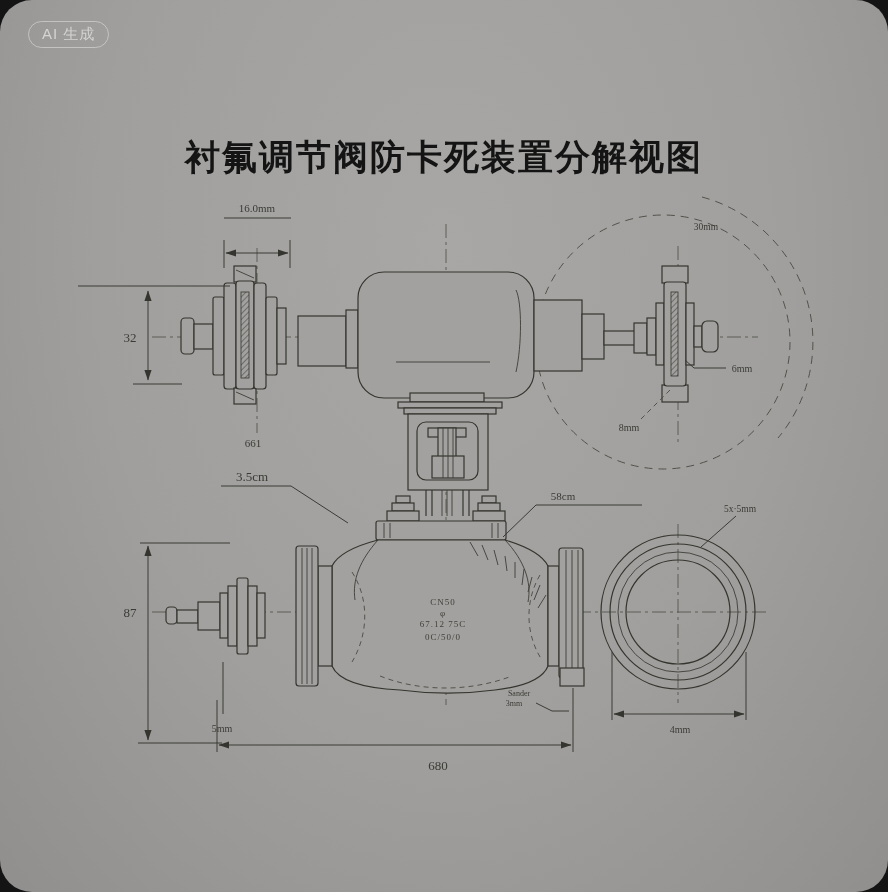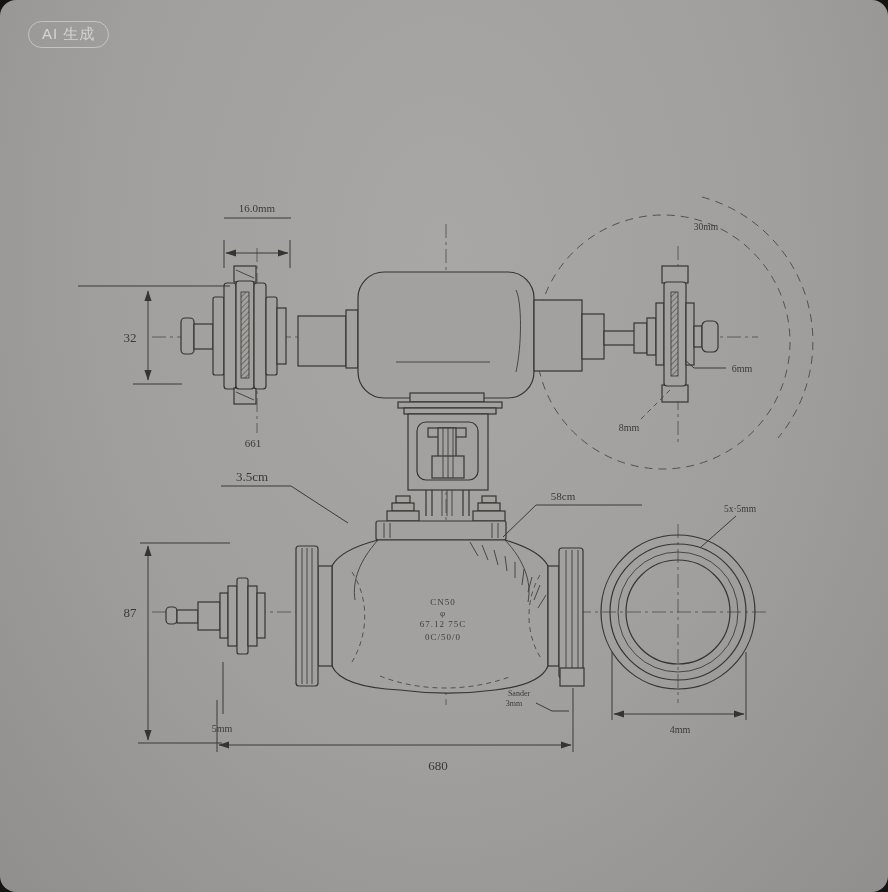--- a/index.html
+++ b/index.html
@@ -1,17 +1,17 @@
 <!DOCTYPE html>
 <html><head>
 <meta charset="utf-8">
 <style>
   html,body{margin:0;padding:0;background:#141414;}
   .card{
-    position:relative;width:888px;height:892px;overflow:hidden;border-radius:16px;
+    position:relative;width:888px;height:892px;overflow:hidden;border-radius:32px;
     background:radial-gradient(ellipse at 50% 28%, #a8a7a5 0%, #a09f9d 55%, #918f8d 100%);
     font-family:"Liberation Sans", sans-serif;
   }
   .badge{
     position:absolute;left:28px;top:21px;padding:3px 13px;border-radius:16px;
     border:1.5px solid rgba(228,228,226,.55);color:#d4d4d2;font-size:15px;letter-spacing:1px;
   }
   .title{
     position:absolute;top:134px;left:0;width:100%;text-align:center;
     font-size:35px;font-weight:700;color:#141414;letter-spacing:2px;
@@ -27,20 +27,21 @@
   text{fill:#3a3a36;font-family:"Liberation Serif", serif;}
   .t11{font-size:11px;}.t13{font-size:13px;}.t10{font-size:10px;}.t9{font-size:9.5px;}
   .t8{font-size:8px;}.mk{font-size:9px;letter-spacing:1px;fill:#403f3a;}
 </style>
 </head>
 <body>
 
 <div class="card">
 
   <div class="badge">AI 生成</div>
+  <div class="title">衬氟调节阀防卡死装置分解视图</div>
 
   <svg width="888" height="892" viewBox="0 0 888 892">
     <defs>
       <marker id="arr" viewBox="0 0 10 8" refX="9.5" refY="4" markerWidth="11" markerHeight="9" orient="auto-start-reverse">
         <path d="M0 .6 L10 4 L0 7.4 Z" fill="#35352f"></path>
       </marker>
       <pattern id="hatch" width="4" height="4" patternTransform="rotate(45)" patternUnits="userSpaceOnUse">
         <line x1="0" y1="0" x2="0" y2="4" stroke="#3a3a34" stroke-width="1"></line>
       </pattern>
     </defs>

